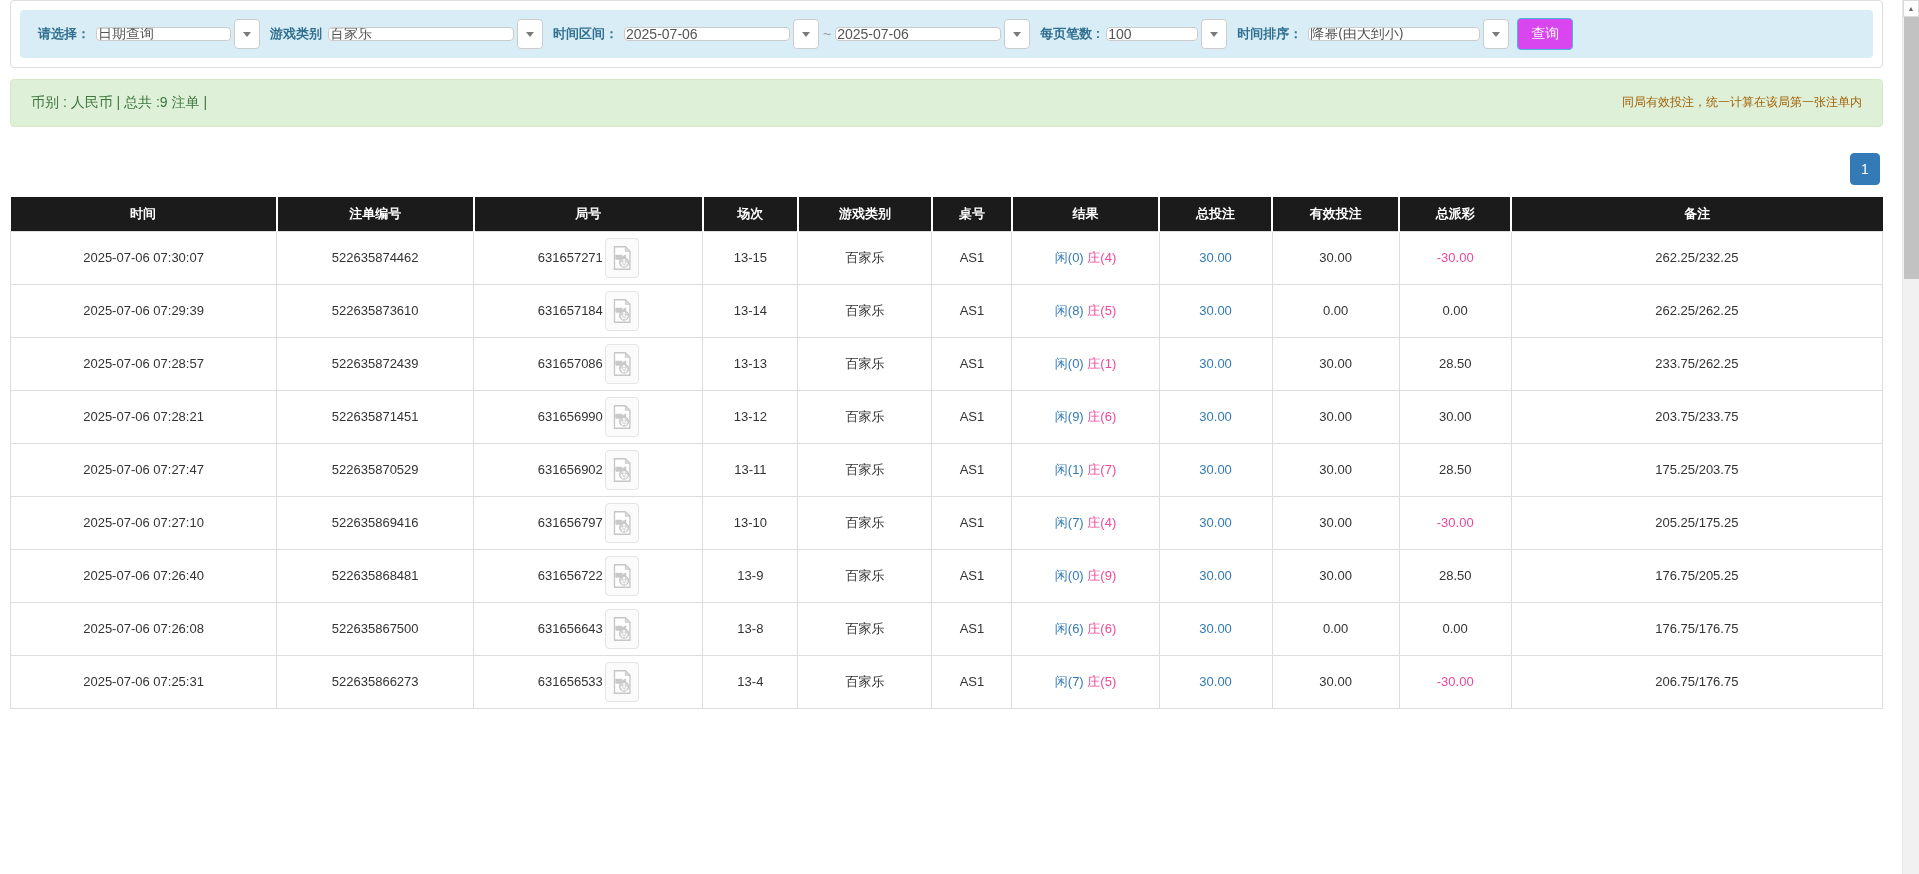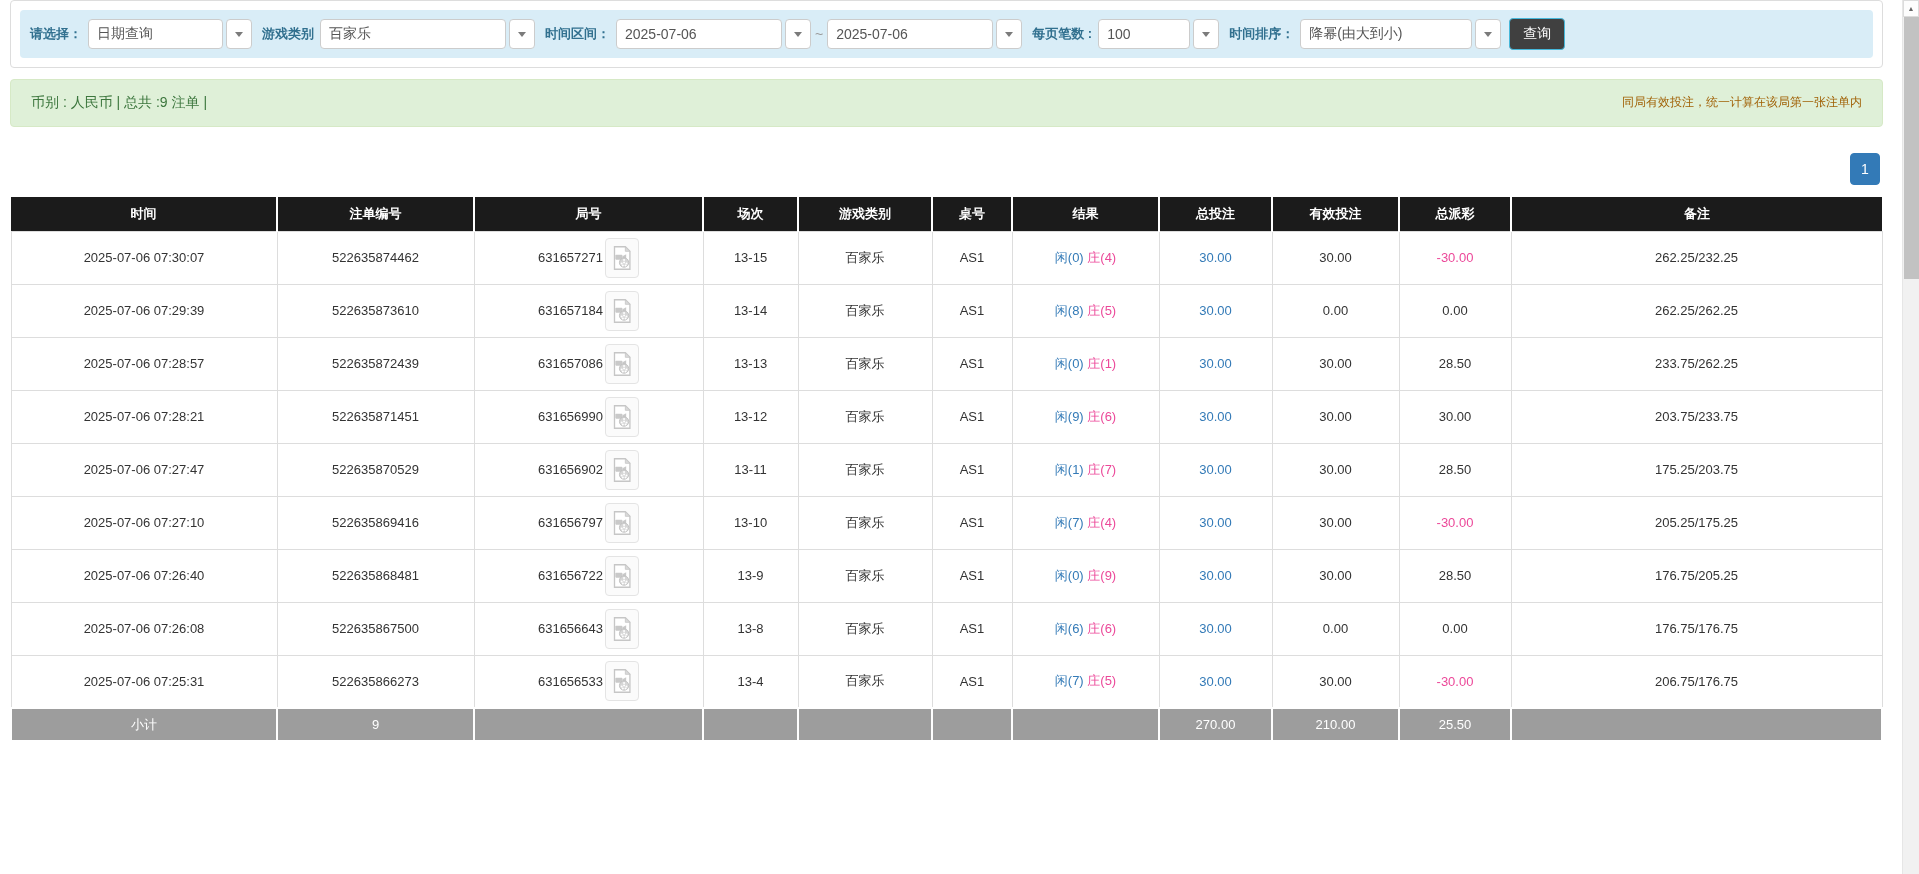--- a/index.html
+++ b/index.html
@@ -10,32 +10,32 @@
   }
   .content { position:absolute; left:10px; top:0; width:1873px; }
   .page-title { font-size:20px; font-weight:400; color:#333; margin:16px 0 11px 2px; }
 
   
   .filter-panel { border:1px solid #ddd; border-radius:4px; padding:9px; background:#fff; }
   .filter-bar { background:#d9edf7; border-radius:4px; padding:8px 8px; display:flex; align-items:center; }
   .flabel { color:#31708f; font-weight:bold; font-size:13px; white-space:nowrap; margin:0 6px 0 10px; }
   .combo { display:inline-flex; align-items:center; }
   .combo input {
-    height:30px; border:1px solid #ccc; border-radius:4px; padding:0 8px;
+    height:14px; border:1px solid #ccc; border-radius:4px; padding:0 1px;
     font-size:14px; color:#555; background:#fff; outline:none;
     font-family:"Liberation Sans","DejaVu Sans",sans-serif;
   }
   .arrow-btn {
     width:26px; height:30px; margin-left:3px; border:1px solid #ccc; border-radius:4px;
     background:#fff; display:inline-flex; align-items:center; justify-content:center; cursor:pointer; padding:0;
   }
   .caret { width:0; height:0; border-left:4px solid transparent; border-right:4px solid transparent; border-top:5px solid #7b7b7b; }
   .tilde { color:#999; font-size:14px; margin:0 4px; }
   .query-btn {
-    height:32px; padding:0 13px; margin-left:8px; background:#404040; border:1px solid #46b8da;
+    height:32px; padding:0 13px; margin-left:8px; background:#d946ef; border:1px solid #46b8da;
     color:#fff; font-size:14px; border-radius:4px; cursor:pointer;
     font-family:"Liberation Sans","DejaVu Sans",sans-serif;
   }
 
   
   .summary-bar {
     margin-top:11px; background:#dff0d8; border:1px solid #d6e9c6; border-radius:4px;
     padding:14px 20px; display:flex; justify-content:space-between; align-items:flex-start;
   }
   .summary-info { color:#3c763d; font-size:14px; }
@@ -77,21 +77,21 @@
 </style>
 </head>
 <body>
 
 <div class="content">
 
 
   <div class="filter-panel">
     <div class="filter-bar">
 
-      <span class="flabel" style="margin-left:2px">请选择：</span>
+      <span class="flabel" style="margin-left:10px">请选择：</span>
       <span class="combo">
         <input style="width: 135px;" value="日期查询">
         <button class="arrow-btn">
             <span class="caret"></span>
           </button>
       </span>
 
       <span class="flabel">游戏类别</span>
       <span class="combo">
         <input style="width: 186px;" value="百家乐">
@@ -439,33 +439,20 @@
           <td>百家乐</td>
           <td>AS1</td>
           <td><span class="blue">闲(7)</span> <span class="red">庄(5)</span></td>
           <td><span class="blue">30.00</span></td>
           <td>30.00</td>
           <td class="red">-30.00</td>
           <td>206.75/176.75</td>
         </tr>
       </tbody>
     <tfoot id="table-foot">
-        <tr>
-          <td>小计</td>
-          <td>9</td>
-          <td></td>
-          <td></td>
-          <td></td>
-          <td></td>
-          <td></td>
-          <td>270.00</td>
-          <td>210.00</td>
-          <td>25.50</td>
-          <td></td>
-        </tr>
       </tfoot>
   </table>
 
 </div>
 
 <div class="scrollbar">
   <div class="scroll-up">▲</div>
   <div class="scroll-thumb"></div>
 </div>
 

